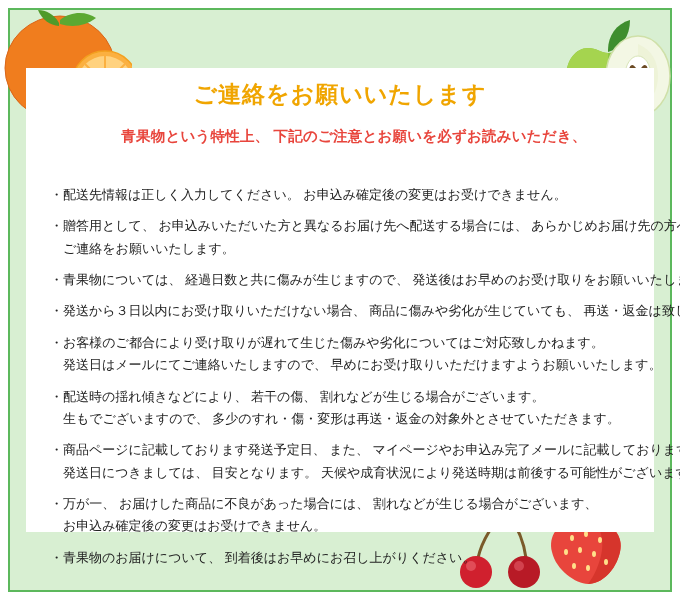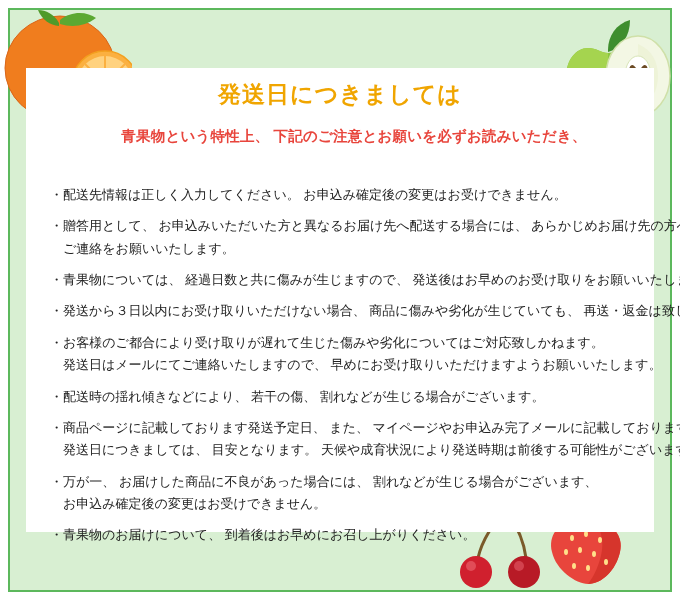--- a/index.html
+++ b/index.html
@@ -192,21 +192,21 @@
       <circle cx="26" cy="76" r="16" fill="#d0202e"></circle>
       <circle cx="21" cy="70" r="5" fill="#e8606a" opacity="0.7"></circle>
       <circle cx="74" cy="76" r="16" fill="#b81a26"></circle>
       <circle cx="69" cy="70" r="5" fill="#dd5460" opacity="0.7"></circle>
     </svg>
   </div>
 
   <div class="white-panel">
 
     <div class="heading-wrap">
-      <div class="main-title">発送日につきましては</div>
+      <div class="main-title">ご連絡をお願いいたします</div>
       <div class="sub-title">
         <div>青果物という特性上、 下記のご注意とお願いを必ずお読みいただき、</div>
       </div>
     </div>
 
     <ul class="notice-list">
 
       <li class="notice-item">
         <span class="bullet">・</span>
         <span class="notice-text">
@@ -241,20 +241,21 @@
         <span class="notice-text">
           <div>お客様のご都合により受け取りが遅れて生じた傷みや劣化についてはご対応致しかねます。</div>
           <div>発送日はメールにてご連絡いたしますので、 早めにお受け取りいただけますようお願いいたします。</div>
         </span>
       </li>
 
       <li class="notice-item">
         <span class="bullet">・</span>
         <span class="notice-text">
           <div>配送時の揺れ傾きなどにより、 若干の傷、 割れなどが生じる場合がございます。</div>
+          <div>生もでございますので、 多少のすれ・傷・変形は再送・返金の対象外とさせていただきます。</div>
         </span>
       </li>
 
       <li class="notice-item">
         <span class="bullet">・</span>
         <span class="notice-text">
           <div>商品ページに記載しております発送予定日、 また、 マイページやお申込み完了メールに記載しております</div>
           <div>発送日につきましては、 目安となります。 天候や成育状況により発送時期は前後する可能性がございます。</div>
         </span>
       </li>

